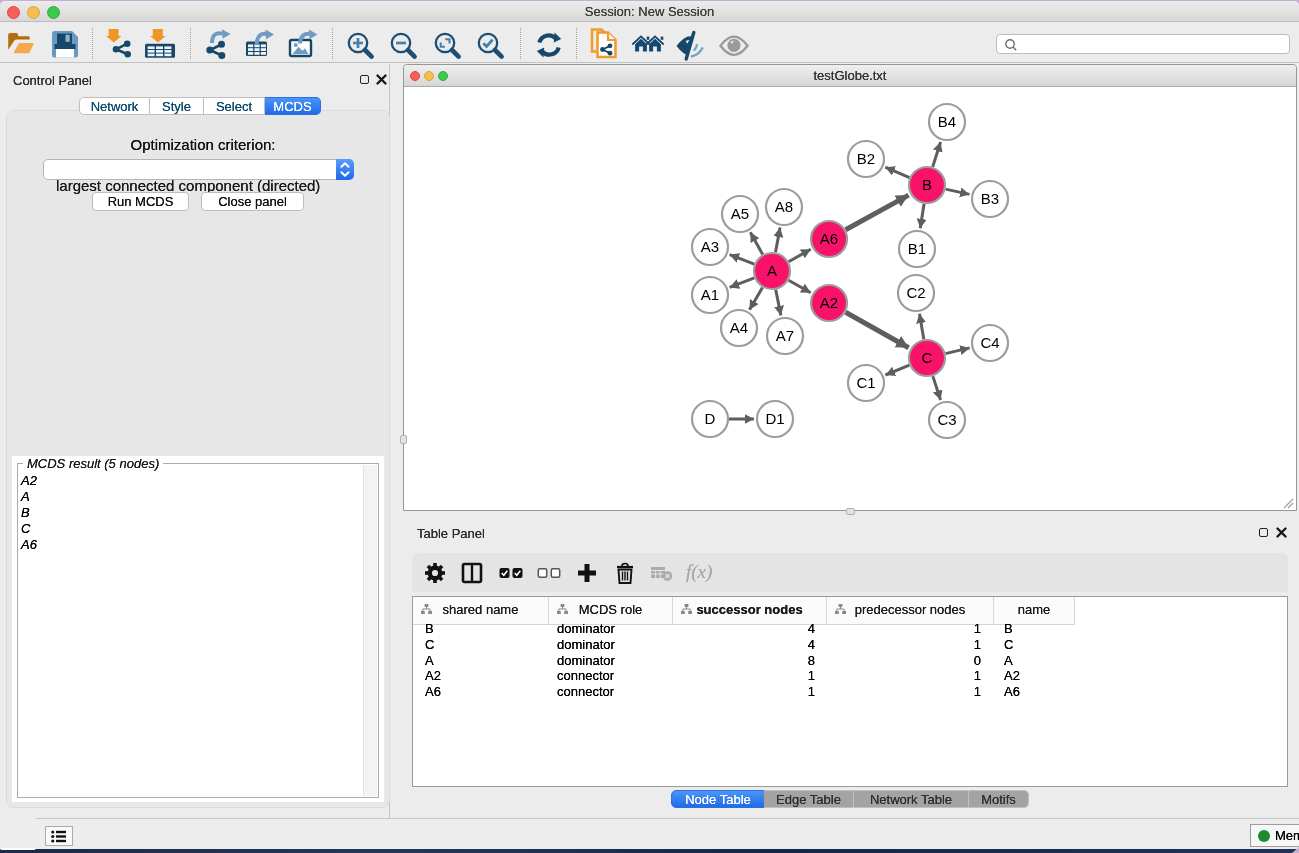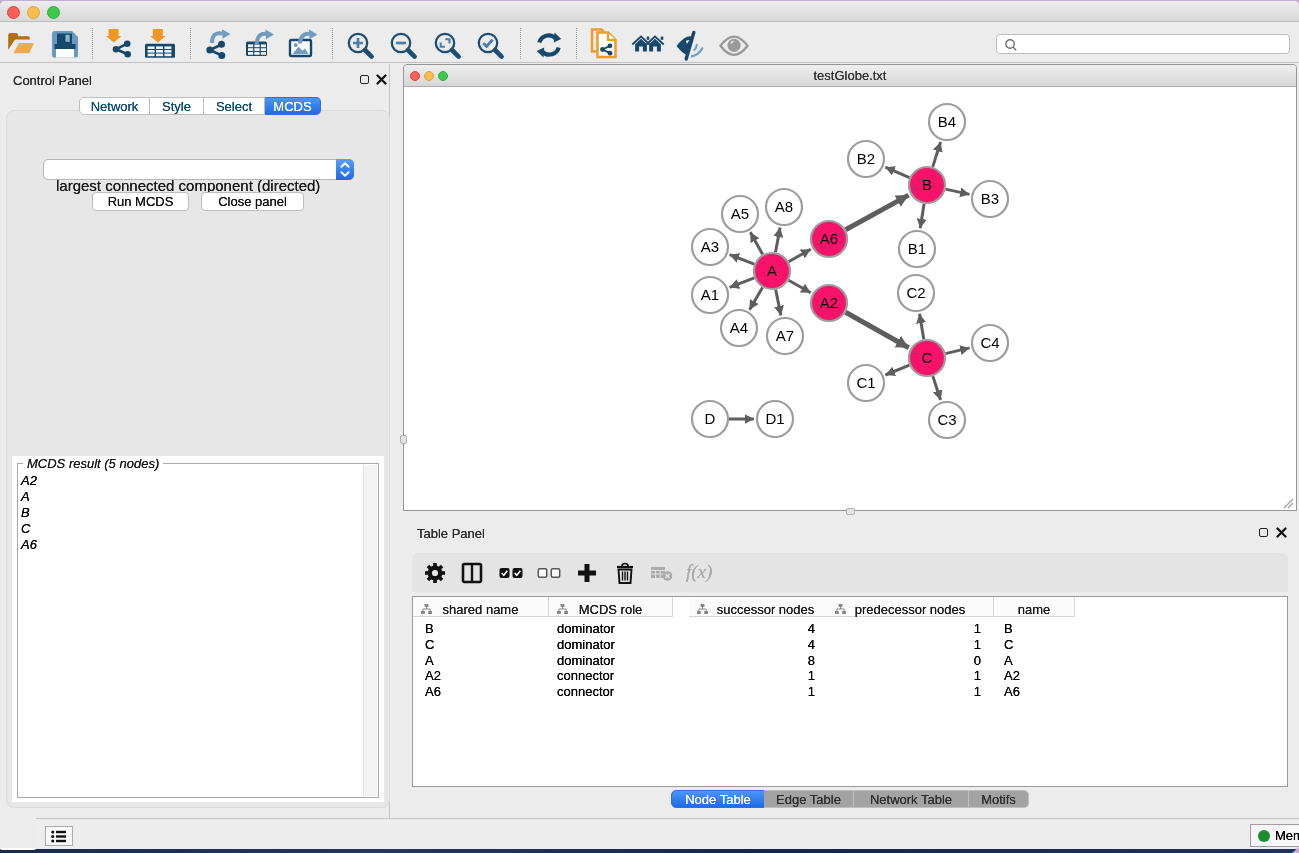--- a/index.html
+++ b/index.html
@@ -45,35 +45,36 @@
 #netwin { position:absolute; left:403px; top:63px; width:894px; height:447px; background:#fff; border:1px solid #969696; border-radius:4px 4px 0 0; }
 #nw-title { position:absolute; left:0; top:0; width:100%; height:22px; background:linear-gradient(#efefef,#d6d6d6); border-bottom:1px solid #acacac; border-radius:4px 4px 0 0; }
 #nw-title .tl { position:absolute; top:6px; width:10px; height:10px; border-radius:50%; }
 #nw-title .nwt { position:absolute; width:100%; text-align:center; top:3px; color:#333; }
 #graph { position:absolute; left:0; top:22px; } #graph text { text-shadow:none; }
 
 #tpanel { position:absolute; left:403px; top:519px; width:896px; height:300px; background:#ececec; }
 #tp-hdr { position:absolute; left:14px; top:6px; color:#2b2b2b; }
 #tp-toolbar { position:absolute; left:9px; top:33px; width:876px; height:39px; background:#e4e4e4; border-radius:6px 6px 0 0; }
 #tp-table { position:absolute; left:9px; top:76px; width:876px; height:191px; background:#fff; border:1px solid #9a9a9a; }
-.th { position:absolute; top:0px; height:20px; background:#fbfbfb; border-right:1px solid #d8d8d8; border-bottom:1px solid #d4d4d4; text-align:center; line-height:25px; color:#1a1a1a; }
+.th { position:absolute; top:0px; height:28px; background:#fbfbfb; border-right:1px solid #d8d8d8; border-bottom:1px solid #d4d4d4; text-align:center; line-height:25px; color:#1a1a1a; }
 .td { position:absolute; height:16px; color:#000; }
 .tdr { text-align:right; }
 .btab { position:absolute; top:270px; height:18px; background:#a3a3a3; border:1px solid #c0c0c0; border-left:none; text-align:center; line-height:18px; color:#2e2e2e; }
 .btab.first { border-left:1px solid #c0c0c0; border-radius:5px 0 0 5px; }
 .btab.last { border-radius:0 5px 5px 0; }
 .btab.sel { background:linear-gradient(#4c95f7,#1e6be8); border-color:#2e6fd9; color:#fff; }
 </style>
 </head>
 <body>
 <div id="app">
   <div id="titlebar">
     <div class="tl" style="left:6.5px; background:#f7605a; border:0.5px solid #e0443e;"></div>
     <div class="tl" style="left:26.5px; background:#f6be4f; border:0.5px solid #dfa33c;"></div>
     <div class="tl" style="left:46.5px; background:#3ec94e; border:0.5px solid #2fad3e;"></div>
+    <div id="title-text">Session: New Session</div>
   </div>
   <div id="toolbar">
     <div class="tsep" style="left:92px;"></div>
     <div class="tsep" style="left:190px;"></div>
     <div class="tsep" style="left:332px;"></div>
     <div class="tsep" style="left:520px;"></div>
     <div class="tsep" style="left:576px;"></div>
     <div id="searchbox">
       <svg width="16" height="16" style="position:absolute;left:6px;top:2px;" viewBox="0 0 16 16">
           <circle cx="7" cy="7" r="4.2" fill="none" stroke="#6e6e6e" stroke-width="1.4"></circle>
@@ -217,20 +218,21 @@
     <div id="cpanel-hdr">Control Panel</div>
     <div class="float-ico" style="left:360px; top:11px;"></div>
     <svg style="position:absolute;left:376px;top:10px;" width="11" height="11" viewBox="0 0 11 11">
         <path d="M1.5,1.5 L9.5,9.5 M9.5,1.5 L1.5,9.5" stroke="#141414" stroke-width="2.3" stroke-linecap="round"></path>
       </svg>
     <div id="tabbox"></div>
     <div class="tab first" style="left:79px; width:71px;">Network</div>
     <div class="tab" style="left:150px; width:54px;">Style</div>
     <div class="tab" style="left:204px; width:61px;">Select</div>
     <div class="tab sel last" style="left:265px; width:56px;">MCDS</div>
+    <div id="optlabel">Optimization criterion:</div>
     <div id="combo">
       <div class="ctext">largest connected component (directed)</div>
       <div class="cap"><svg width="18" height="21" viewBox="0 0 18 21">
             <path d="M5.4,7.8 L9,4.3 L12.6,7.8" stroke="#fff" stroke-width="1.9" fill="none" stroke-linecap="round" stroke-linejoin="round"></path>
             <path d="M5.4,13.2 L9,16.7 L12.6,13.2" stroke="#fff" stroke-width="1.9" fill="none" stroke-linecap="round" stroke-linejoin="round"></path>
           </svg></div>
     </div>
     <div class="btn" style="left:92px; width:97px;">Run MCDS</div>
     <div class="btn" style="left:201px; width:103px;">Close panel</div>
     <div id="results-white">
@@ -388,21 +390,21 @@
             <path d="M5.5,3 V5 M1.9,7 V5 H9.1 V7" stroke="#888" stroke-width="1" fill="none"></path>
             <rect x="0" y="7" width="3.8" height="3" fill="#888"></rect>
             <rect x="7.2" y="7" width="3.8" height="3" fill="#888"></rect>
           </svg>shared name</div>
 <div class="th" style="left:136px;width:124px;"><svg width="11" height="10" viewBox="0 0 11 10" style="position:absolute;left:8px;top:7px;">
             <rect x="3.6" y="0" width="3.8" height="3" fill="#888"></rect>
             <path d="M5.5,3 V5 M1.9,7 V5 H9.1 V7" stroke="#888" stroke-width="1" fill="none"></path>
             <rect x="0" y="7" width="3.8" height="3" fill="#888"></rect>
             <rect x="7.2" y="7" width="3.8" height="3" fill="#888"></rect>
           </svg>MCDS role</div>
-<div class="th" style="left:276px;width:154px;"><svg width="11" height="10" viewBox="0 0 11 10" style="position:absolute;left:8px;top:7px;">
+<div class="th" style="left:260px;width:154px;font-weight:bold;"><svg width="11" height="10" viewBox="0 0 11 10" style="position:absolute;left:8px;top:7px;">
             <rect x="3.6" y="0" width="3.8" height="3" fill="#888"></rect>
             <path d="M5.5,3 V5 M1.9,7 V5 H9.1 V7" stroke="#888" stroke-width="1" fill="none"></path>
             <rect x="0" y="7" width="3.8" height="3" fill="#888"></rect>
             <rect x="7.2" y="7" width="3.8" height="3" fill="#888"></rect>
           </svg>successor nodes</div>
 <div class="th" style="left:414px;width:167px;"><svg width="11" height="10" viewBox="0 0 11 10" style="position:absolute;left:8px;top:7px;">
             <rect x="3.6" y="0" width="3.8" height="3" fill="#888"></rect>
             <path d="M5.5,3 V5 M1.9,7 V5 H9.1 V7" stroke="#888" stroke-width="1" fill="none"></path>
             <rect x="0" y="7" width="3.8" height="3" fill="#888"></rect>
             <rect x="7.2" y="7" width="3.8" height="3" fill="#888"></rect>

